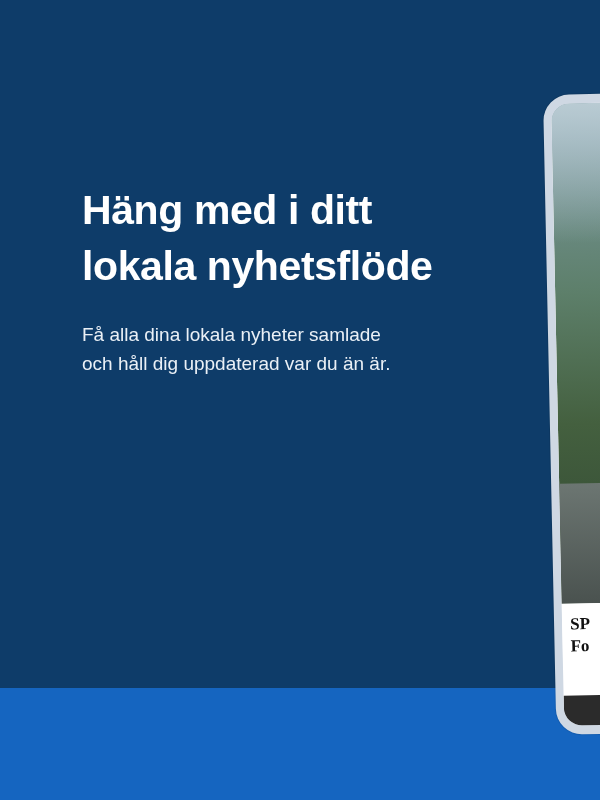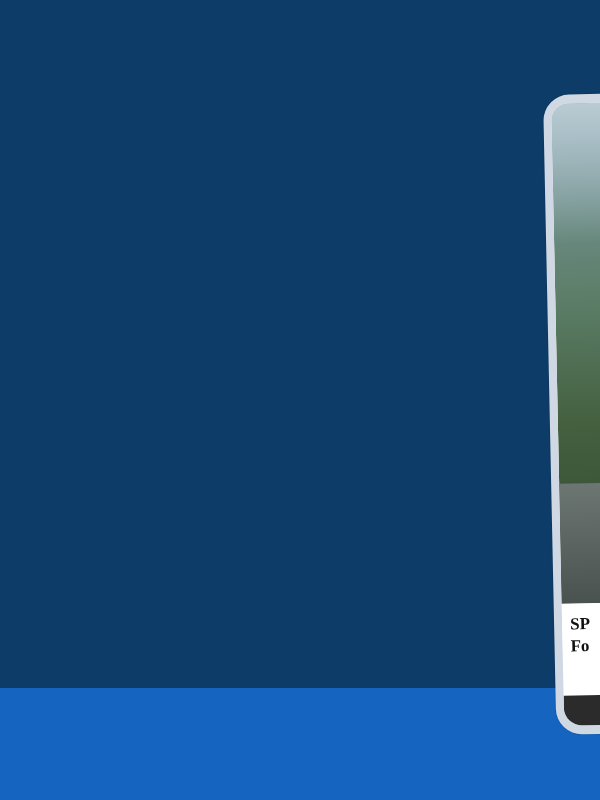--- a/index.html
+++ b/index.html
@@ -131,20 +131,24 @@
   }
 </style>
 </head>
 <body>
 
 <div class="screen">
 
   <div class="bottom-band"></div>
 
   <div class="copy">
+    <h1 class="headline">Häng med i ditt
+lokala nyhetsflöde</h1>
+    <p class="subhead">Få alla dina lokala nyheter samlade
+och håll dig uppdaterad var du än är.</p>
   </div>
 
   <div class="phone">
     <div class="phone-screen">
       <div class="phone-photo">
         <div class="sky-haze"></div>
         <div class="road"></div>
       </div>
       <div class="phone-article">
         <div class="phone-kicker">SP</div>

